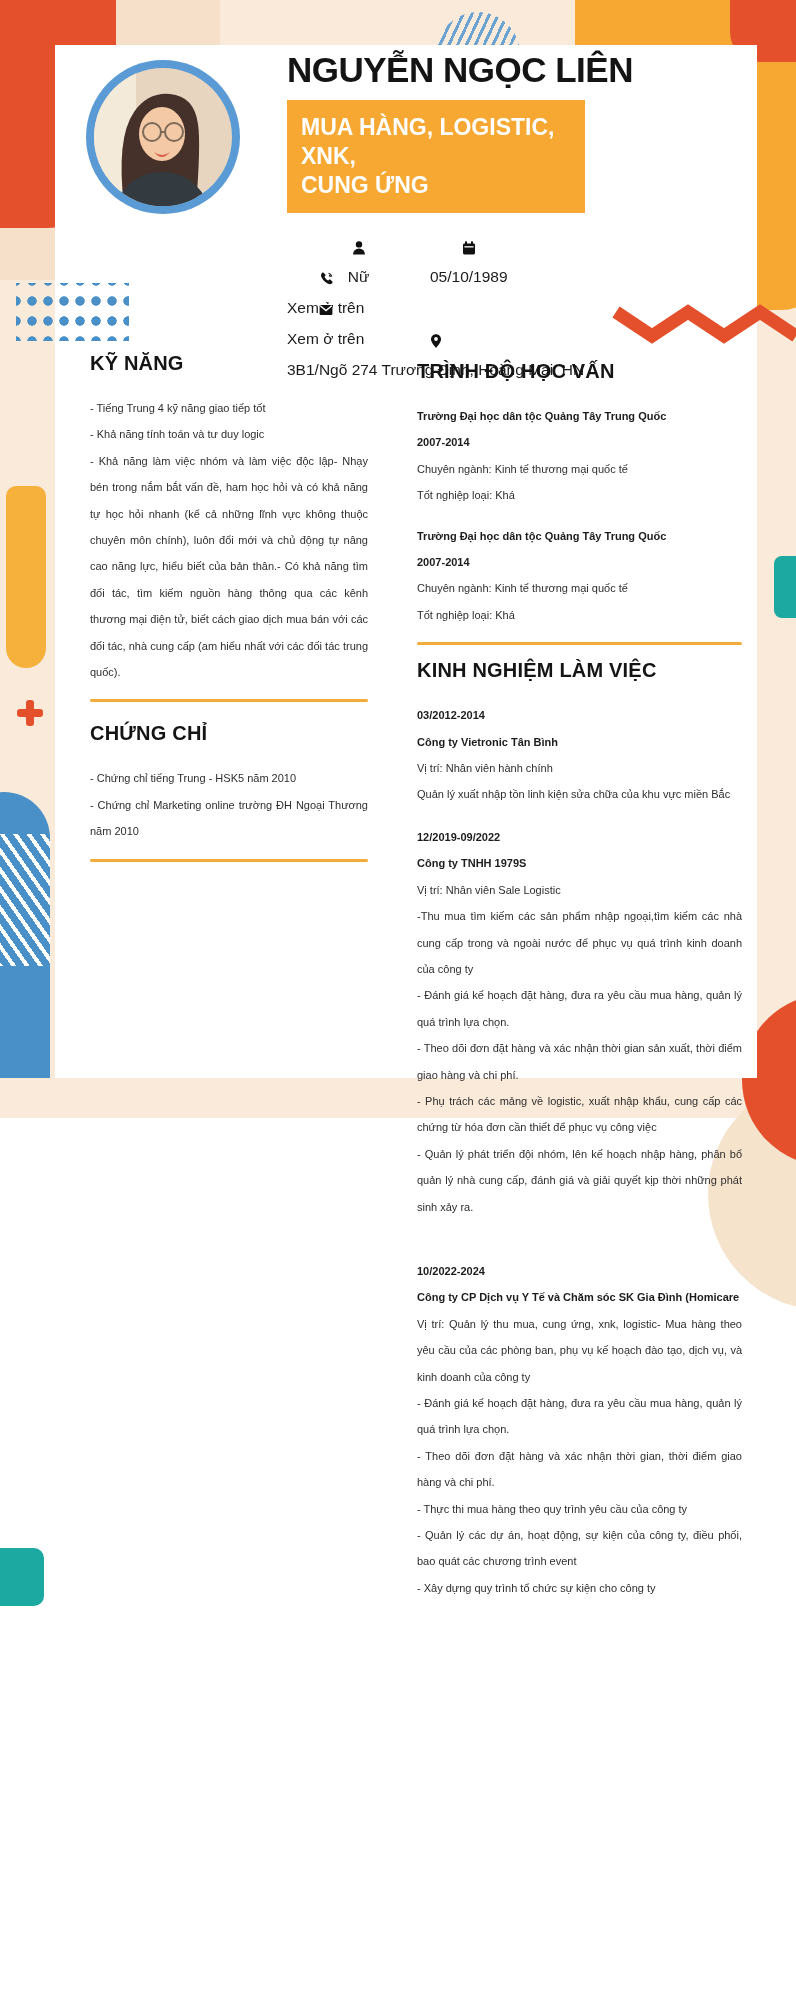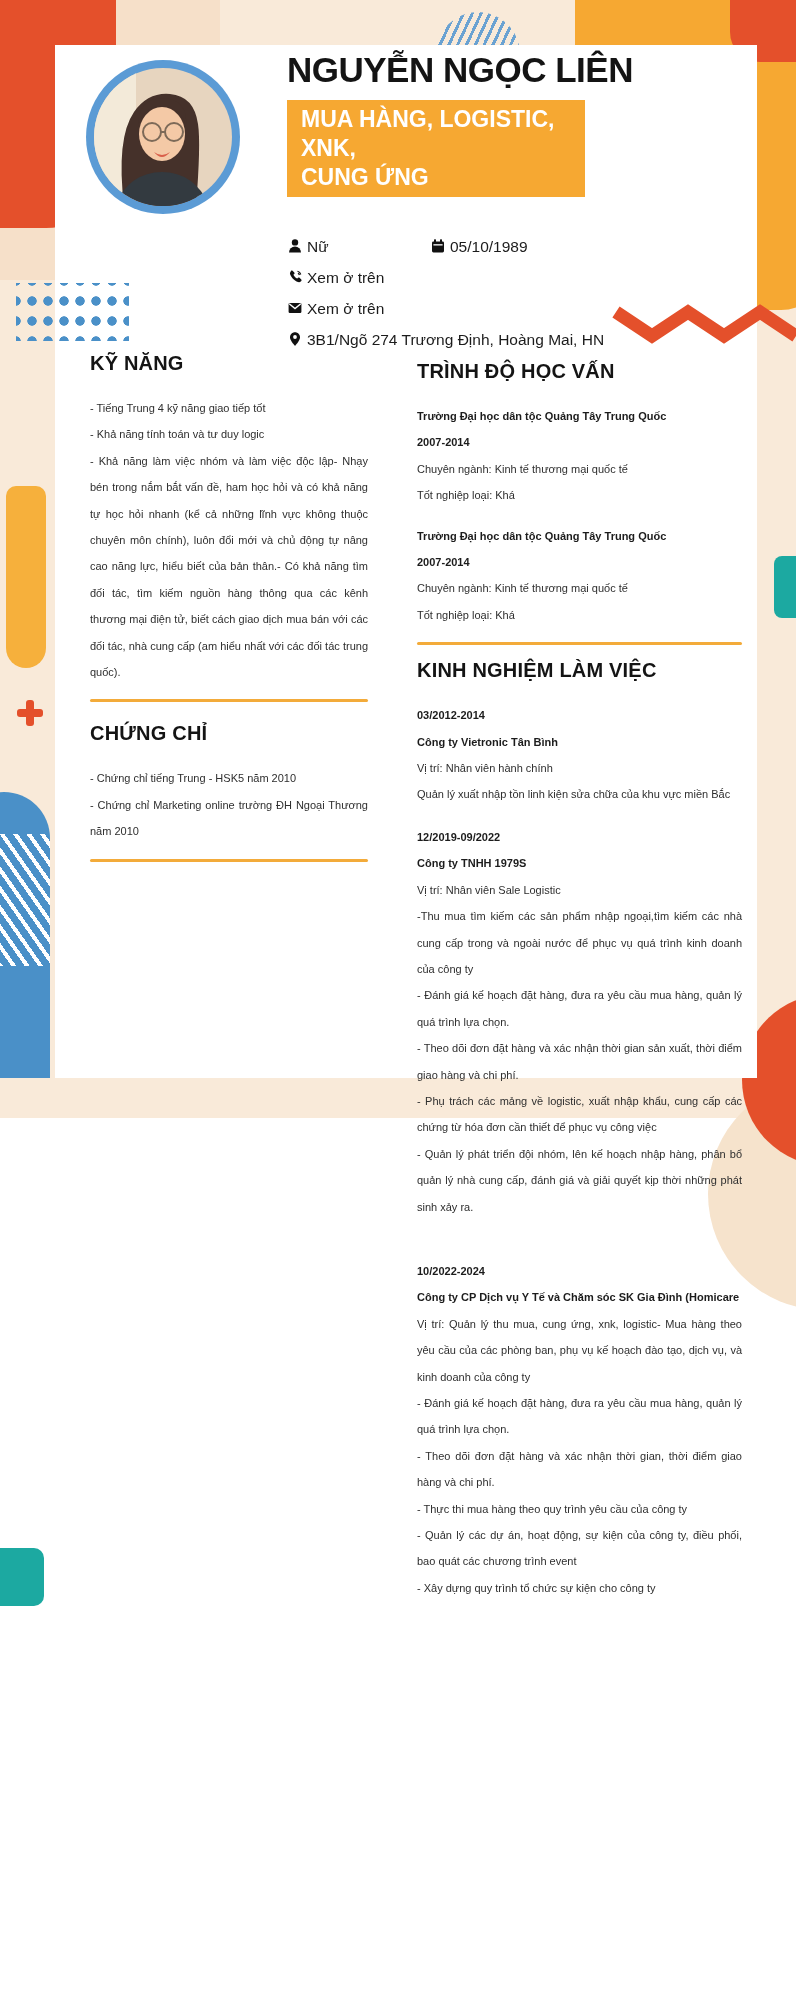--- a/index.html
+++ b/index.html
@@ -34,24 +34,24 @@
   .blue-bar-bottom { left:-20px; top:1872px; width:330px; height:70px; background:#4a90c8; border-radius:0 35px 35px 0; z-index:1; }
   .yellow-corner-br { left:688px; top:1886px; width:108px; height:116px; background:#f6a832; border-radius:46px 0 0 0; z-index:1; }
 
   
   .photo { position:absolute; left:86px; top:60px; width:154px; height:154px; border-radius:50%;
     background:#5b9bd5; z-index:3; display:flex; align-items:center; justify-content:center; }
   .photo-img { width:138px; height:138px; border-radius:50%; overflow:hidden; display:block; }
   .header-right { position:absolute; left:287px; top:50px; width:458px; z-index:3; }
   .name { margin:0 0 10px 0; font-size:35px; line-height:40px; font-weight:800; letter-spacing:-0.5px; color:#141414; }
   .title-box { background:#f6a832; color:#ffffff; font-size:23px; line-height:29px; font-weight:700;
-    padding:5px 14px; width:270px; }
+    padding:13px 14px; width:270px; }
   .info-rows { margin-top:34px; }
   .info-row { display:flex; align-items:center; height:31px; font-size:15.5px; color:#1c1c1c; }
-  .pair { display:flex; align-items:flex-start; gap:4px; }
+  .pair { display:flex; align-items:center; gap:12px;flex-direction:column; }
   .pair-gender { width:143px; }
   .icon { width:16px; height:16px; display:inline-flex; }
 
   
   .col-left  { position:absolute; left:90px;  top:352px; width:278px; z-index:3; }
   .col-right { position:absolute; left:417px; top:360px; width:325px; z-index:3; }
   .h-section { font-size:20px; font-weight:800; color:#141414; margin:0 0 20px 0; letter-spacing:0.2px; }
   p { margin:0; }
   .txt { font-size:11px; line-height:26.4px; text-align:justify; color:#2e2e2e; }
   .b { font-weight:700; color:#1c1c1c; }

